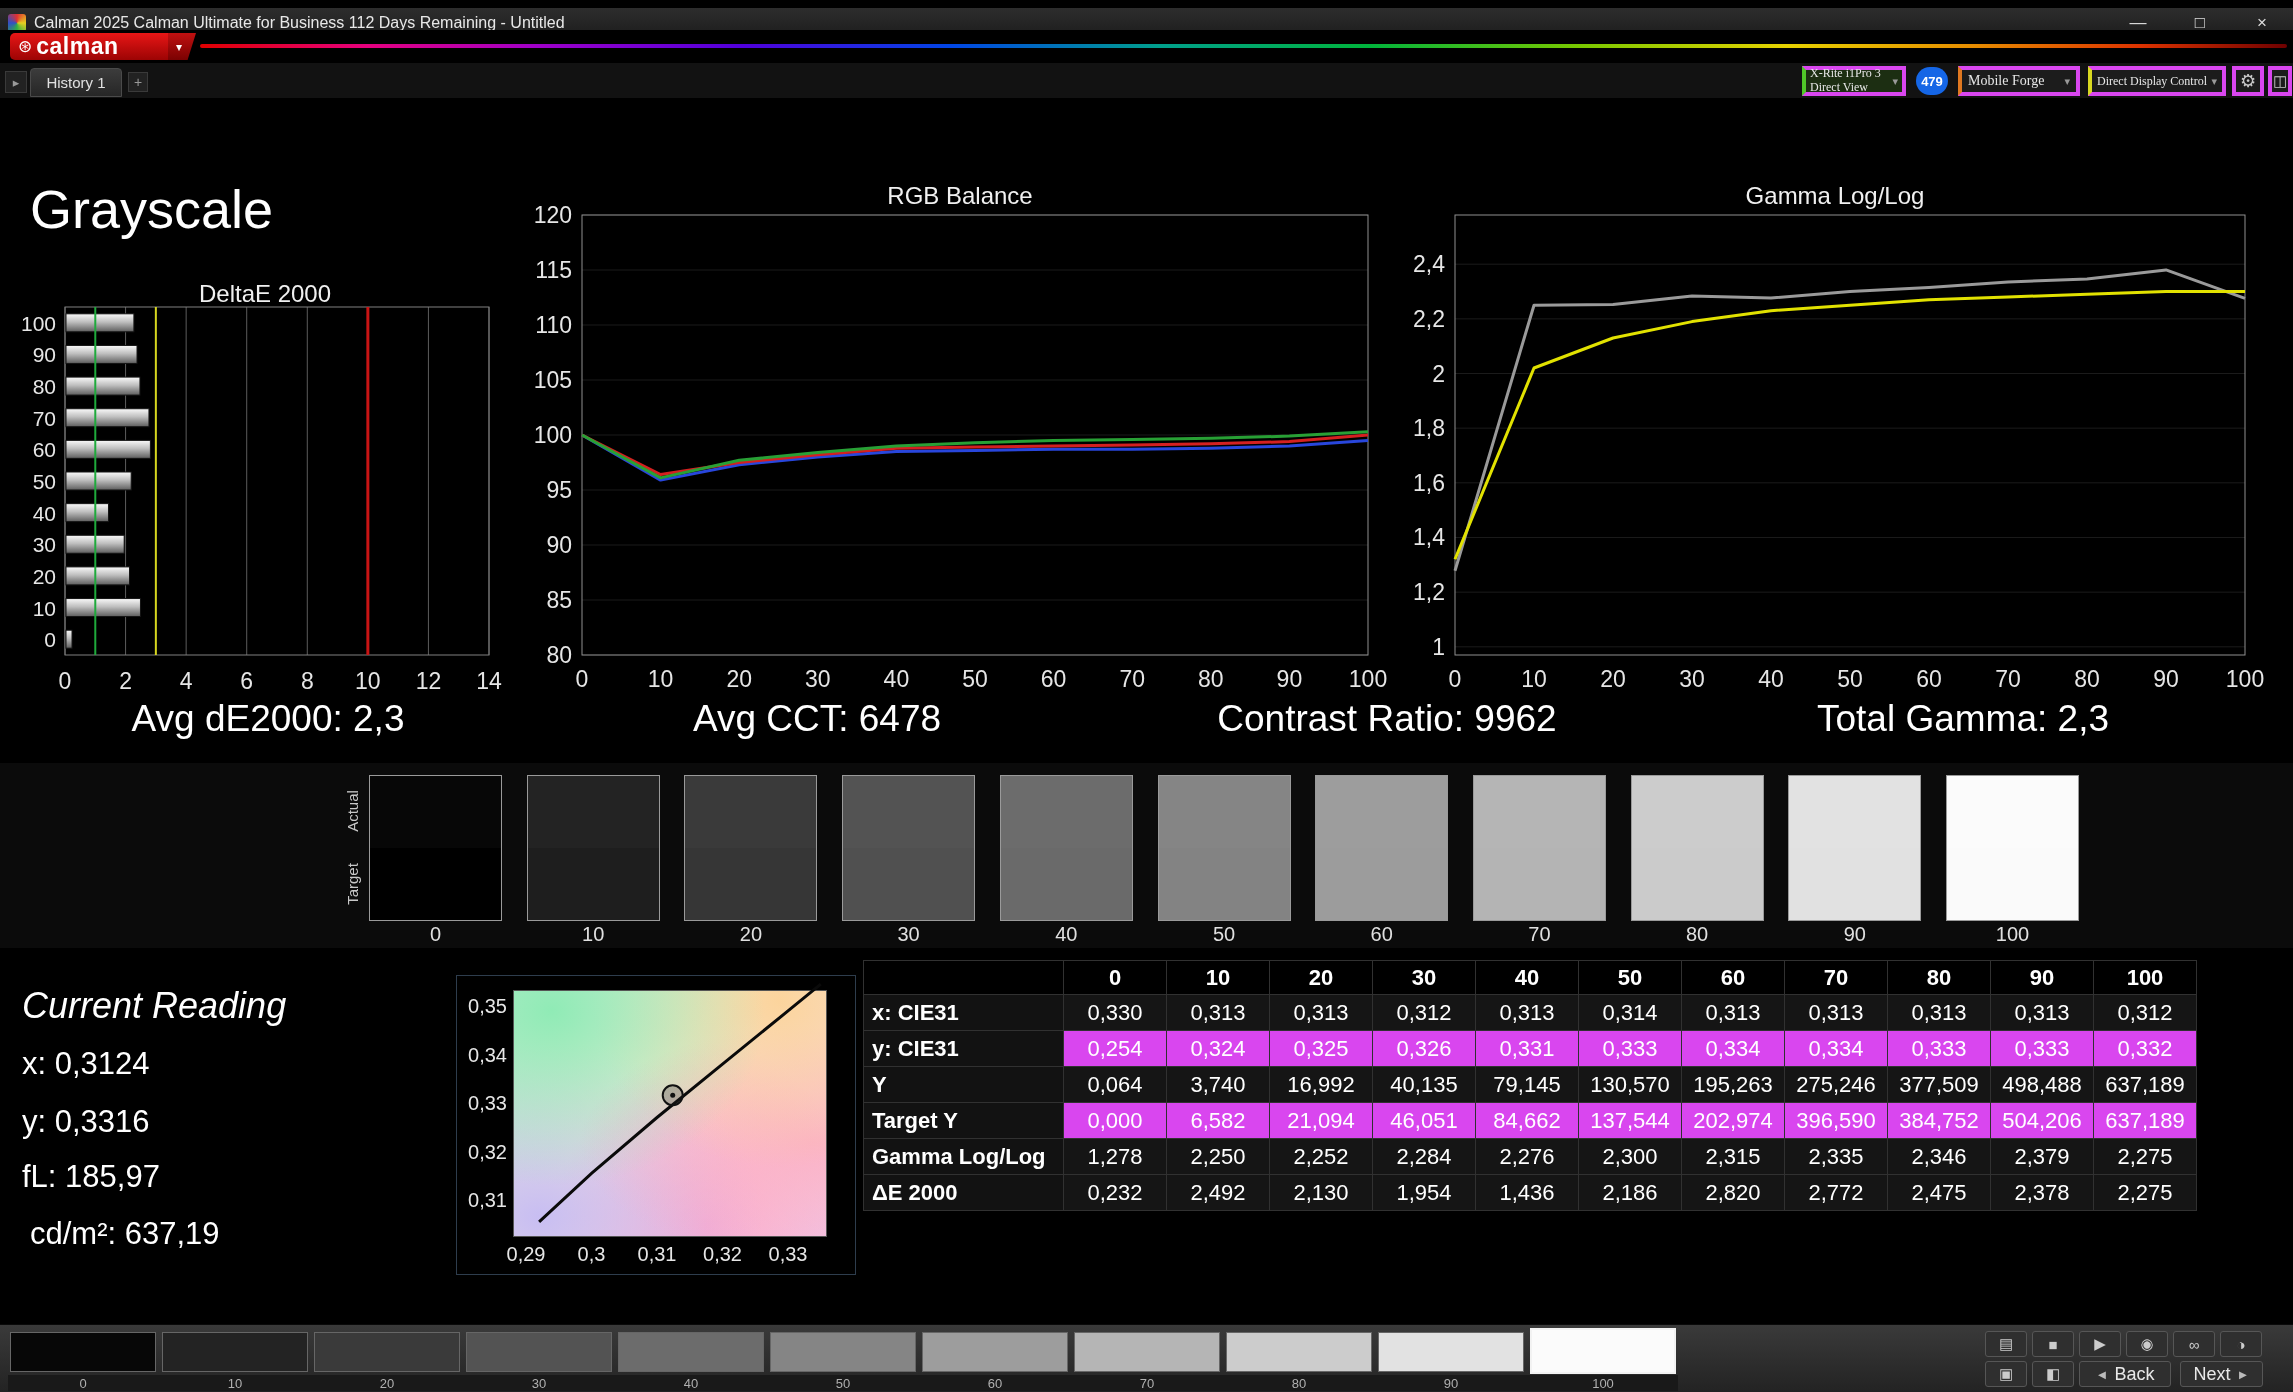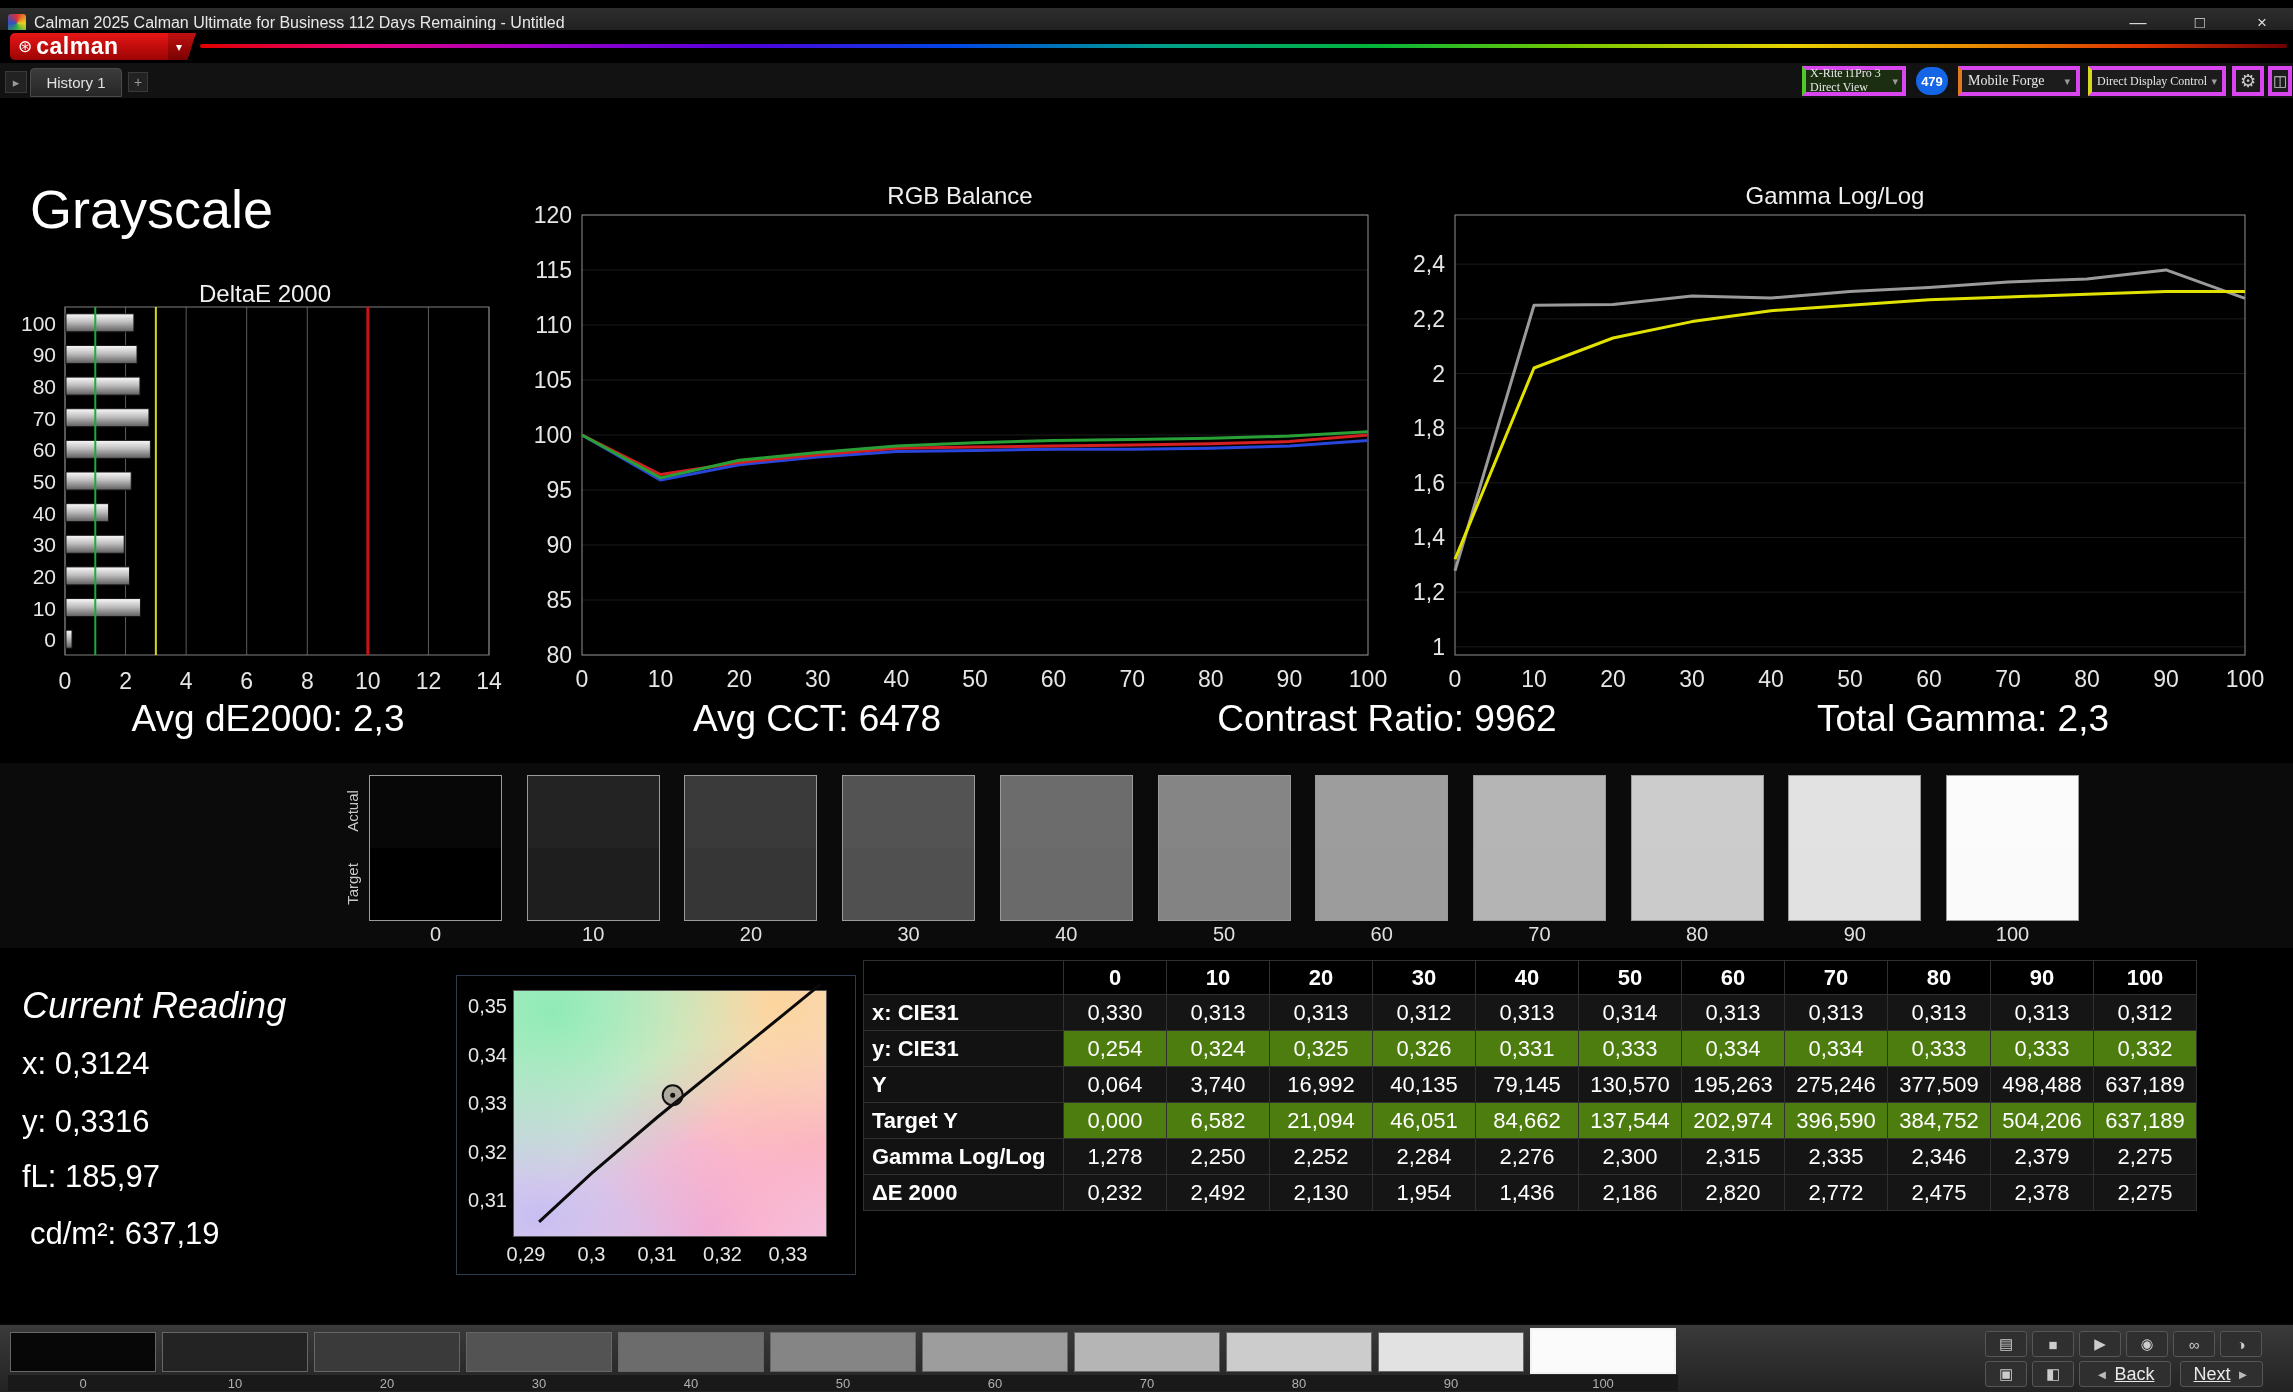--- a/index.html
+++ b/index.html
@@ -68,30 +68,30 @@
 linear-gradient(135deg,#cfead8,#f6ecd8 40%,#f8d8dc 70%,#eec8e8);}
 #cie-svg{position:absolute;left:0;top:0;}
 
 
 #data-table{position:absolute;left:863px;top:960px;border-collapse:collapse;background:#050505;border:1px solid #3c3c3c;}
 #data-table th,#data-table td{border:1px solid #313131;color:#fff;font-size:22px;height:36px;padding:0 8px;white-space:nowrap;}
 #data-table th{width:103px;text-align:center;font-weight:bold;background:#000;height:34px;}
 #data-table td.rowlabel{font-weight:bold;text-align:left;min-width:200px;background:#121212;}
 #data-table td.val{text-align:center;}
 #data-table tr.alt td.val{background:#151515;}
-#data-table tr:not(.alt) td.val{background:#4d7c0f;}
+#data-table tr:not(.alt) td.val{background:#d946ef;}
 
 
 #footer{position:absolute;left:0;top:1324px;width:2293px;height:68px;background:linear-gradient(#3a3a3a,#232323);border-top:1px solid #0a0a0a;}
 .patch{position:absolute;top:7px;height:40px;width:146px;border:1px solid #666;}
 .patch.selected{border:2px solid #f2f2f2;top:3px;height:46px;z-index:2;}
 #patch-strip{position:absolute;left:8px;top:50px;width:1670px;height:16px;background:#191919;}
 .patch-label{position:absolute;top:51px;transform:translateX(-50%);font-size:13px;color:#b0b0b0;}
 .fbtn{position:absolute;height:26px;background:#2f2f2f;border:1px solid #565656;border-radius:3px;color:#ccc;display:flex;align-items:center;justify-content:center;font-size:15px;gap:6px;}
-.fbtn .lbl{font-size:18px;color:#e8e8e8;text-decoration:underline;}
+.fbtn .lbl{font-size:18px;color:#e8e8e8;}
 .fbtn .fbtn-ic{font-size:13px;color:#bbb;}
 </style>
 </head>
 <body>
 
 <div id="titlebar">
   <span id="app-icon"></span>
   <span id="win-title">Calman 2025 Calman Ultimate for Business 112 Days Remaining  - Untitled</span>
   <div id="tb-btns">
     <span class="tbb">—</span>

